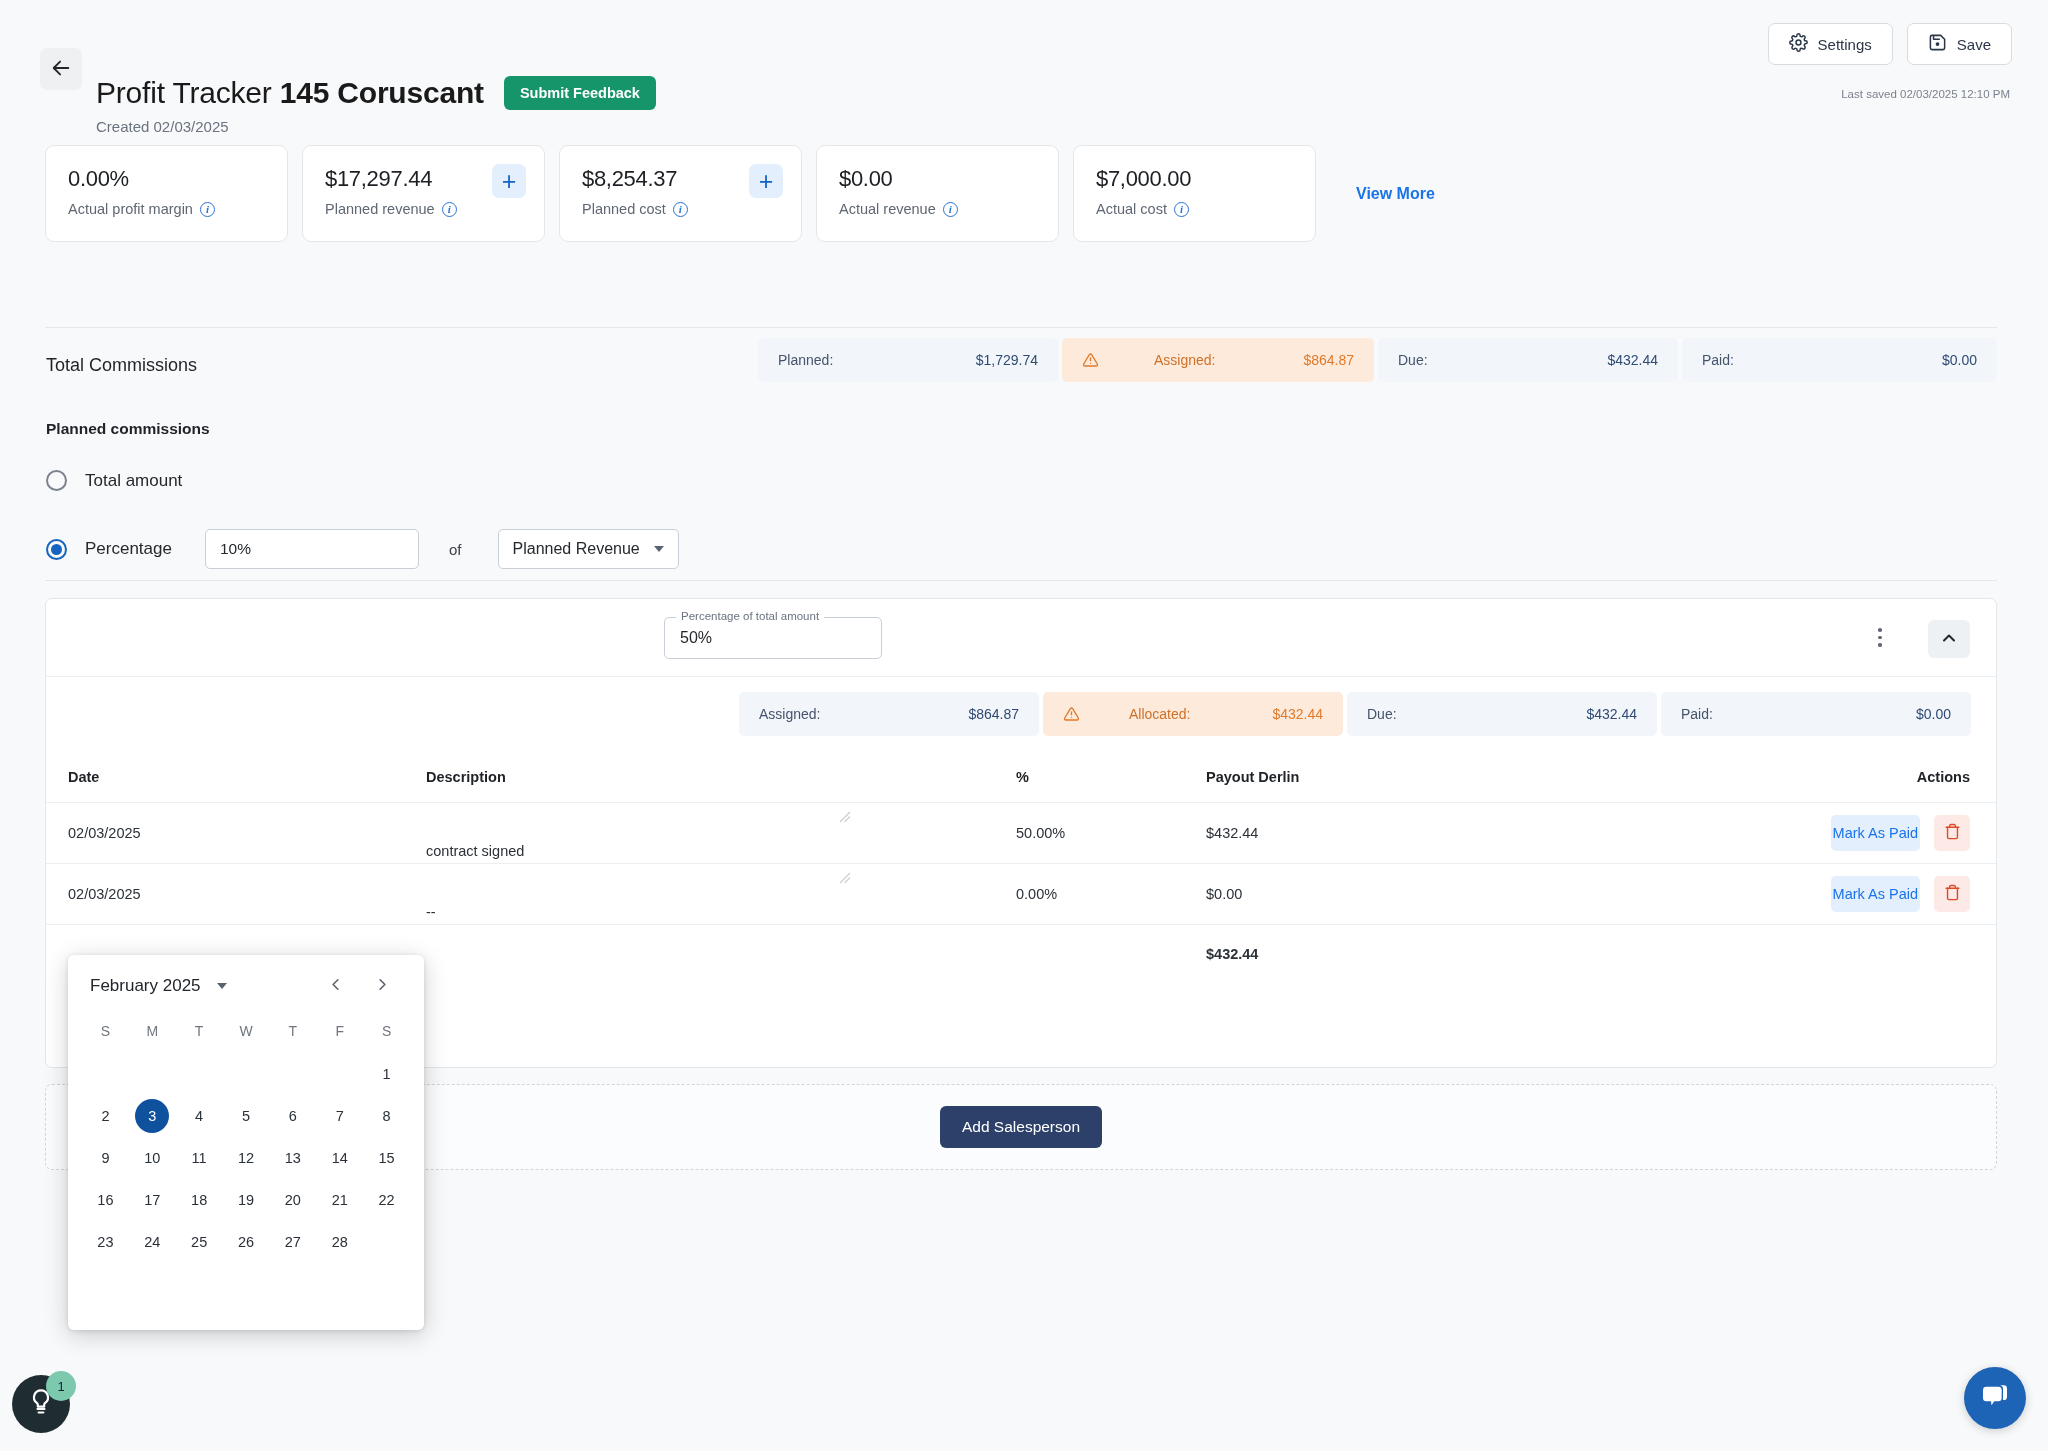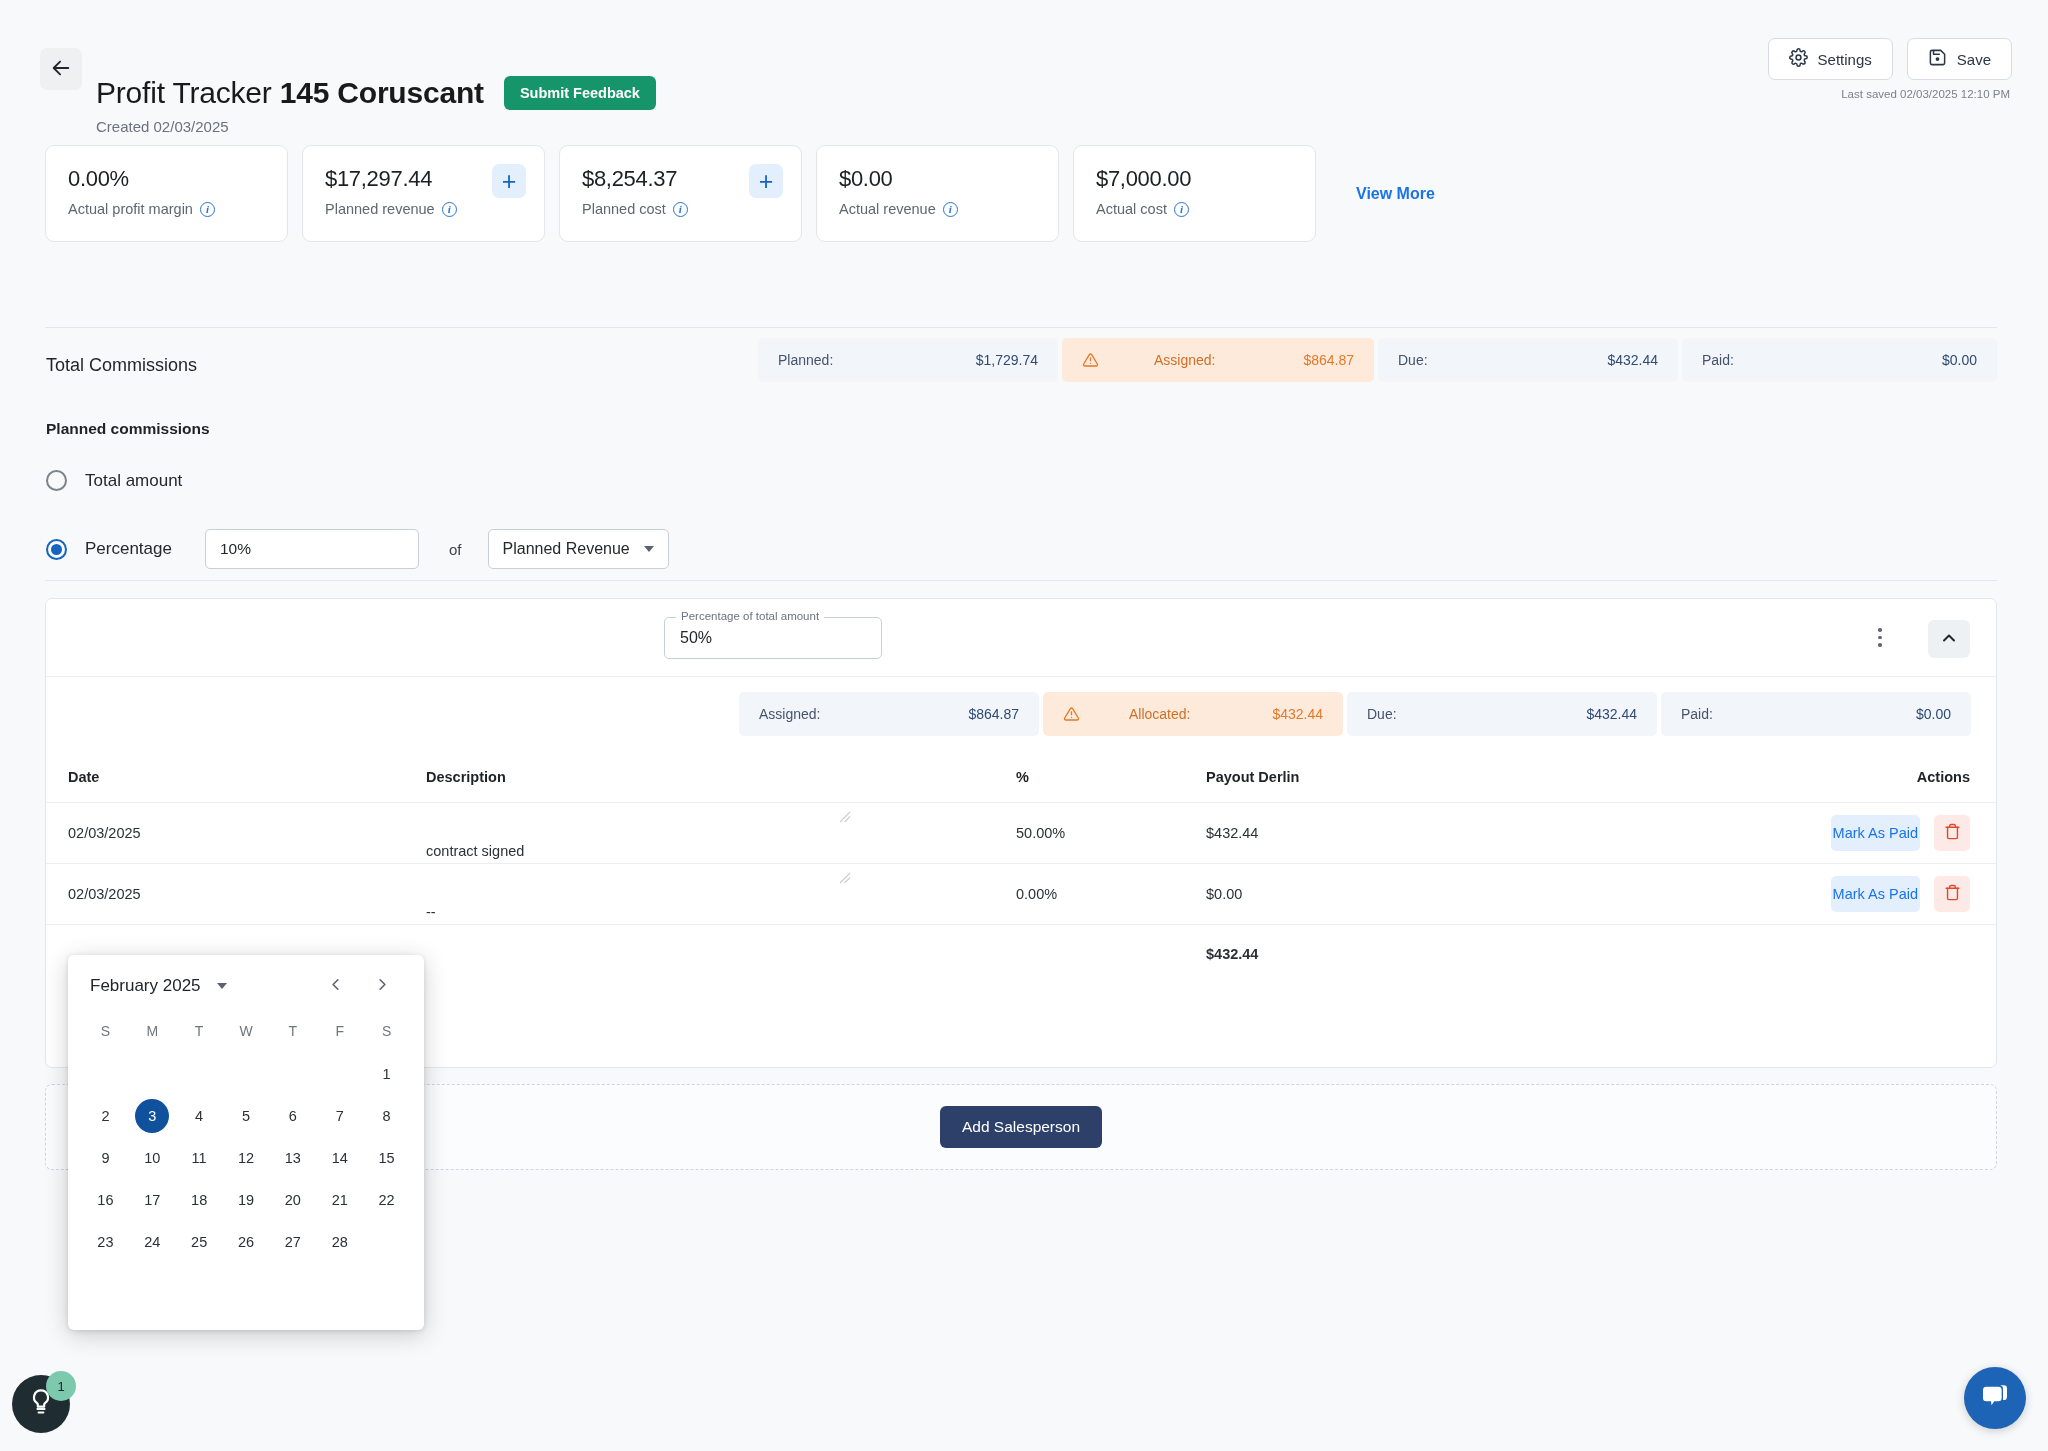--- a/index.html
+++ b/index.html
@@ -25,21 +25,21 @@
   .title-row { display: flex; align-items: center; gap: 20px; margin-top: 40px; }
   .page-title { font-size: 30px; font-weight: 400; color: #1a1a1a; letter-spacing: -0.2px; white-space: nowrap; }
   .page-title b { font-weight: 700; }
   .feedback-btn {
     background: #17956a; color: #fff; border: none; border-radius: 6px;
     padding: 9px 16px; font-size: 14.5px; font-weight: 600; cursor: pointer;
     font-family: "Liberation Sans", sans-serif; white-space: nowrap;
   }
   .created { margin-top: 8px; font-size: 15px; color: #6b7280; }
 
-  .header-actions { position: absolute; right: 36px; top: 38px; display: flex; gap: 14px; padding-left: 7px; }
+  .header-actions { position: absolute; right: 36px; top: 23px; display: flex; gap: 14px; padding-left: 7px; }
   .hbtn {
     display: flex; align-items: center; gap: 10px;
     background: #fff; border: 1px solid #d8dce1; border-radius: 7px;
     height: 42px; padding: 0 20px; font-size: 15px; color: #2b3647; cursor: pointer;
     font-family: "Liberation Sans", sans-serif;
   }
   .hbtn svg { width: 19px; height: 19px; }
   .last-saved { position: absolute; right: 38px; top: 88px; font-size: 11.5px; color: #7a828e; }
 
   
@@ -342,21 +342,21 @@
 
   <div class="radio-row" style="left:46px; top:470px;">
     <span class="radio"></span>
     <span class="radio-lbl">Total amount</span>
   </div>
 
   <div class="radio-row" style="left:46px; top:529px; gap:0;">
     <span class="radio on"></span>
     <span class="radio-lbl" style="width:112px;">Percentage</span>
     <input class="pct-input" style="margin-left: 8px;" value="10%">
-    <span class="of-lbl" style="margin:0 26px 0 30px;text-align:right;">of</span>
+    <span class="of-lbl" style="margin:0 36px 0 30px;text-align:right;">of</span>
     <span class="sel-box">
       <span>Planned Revenue</span>
       <span class="caret"></span>
     </span>
   </div>
 
   <div class="main-rule"></div>
 
   <div class="sp-card">
     <div class="sp-top">

